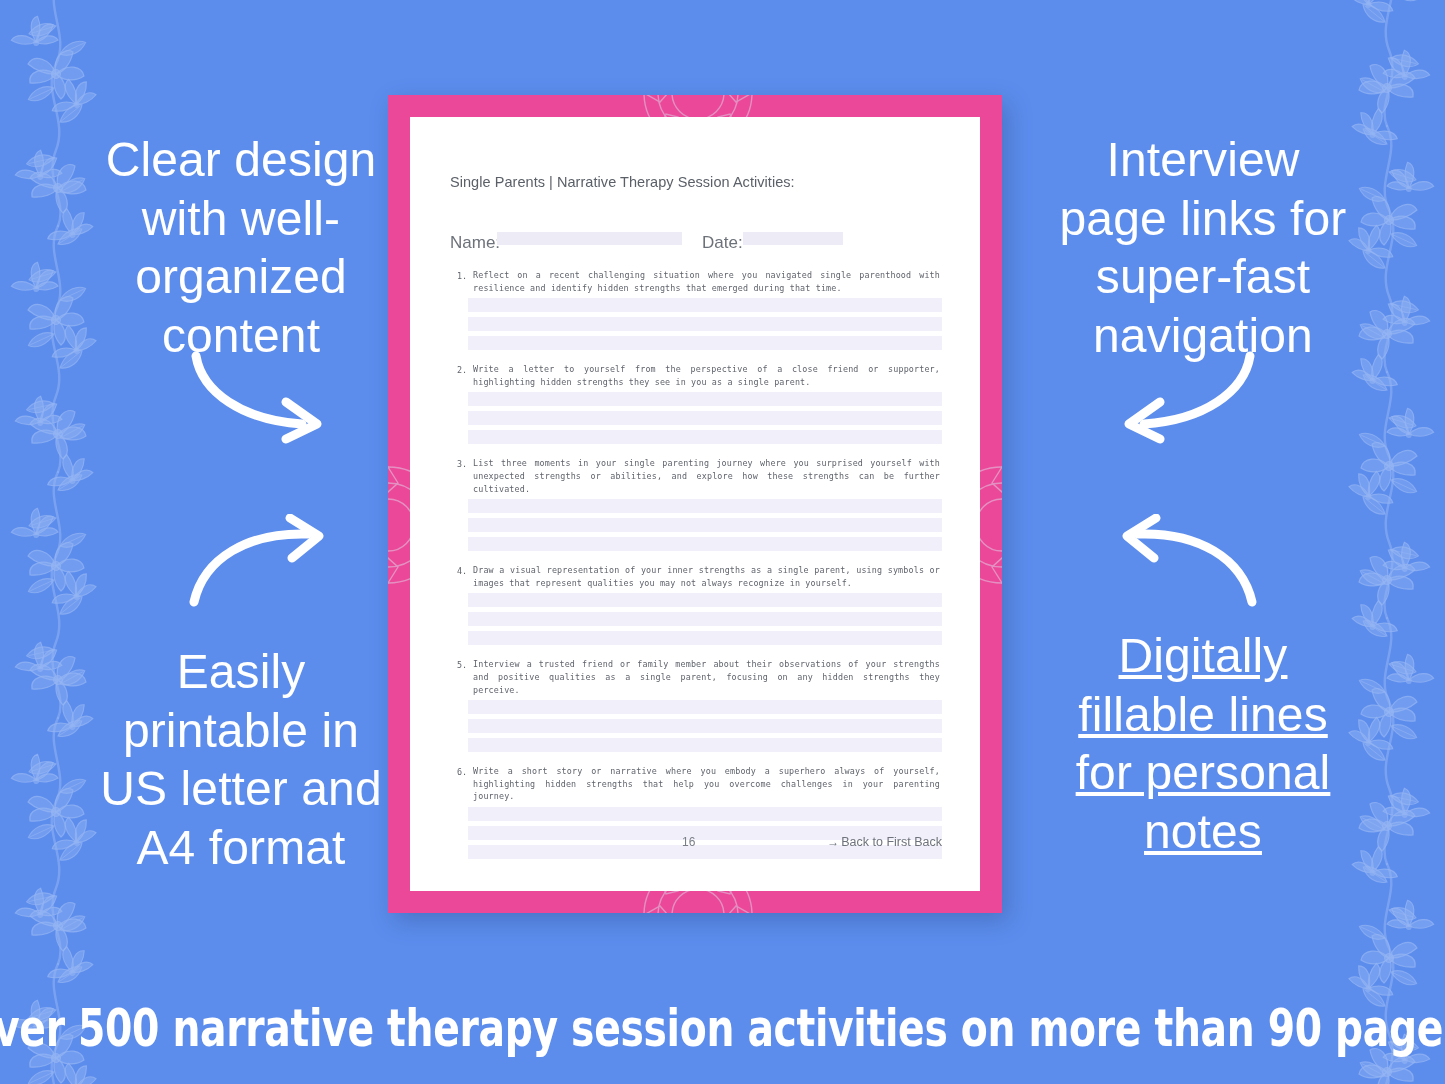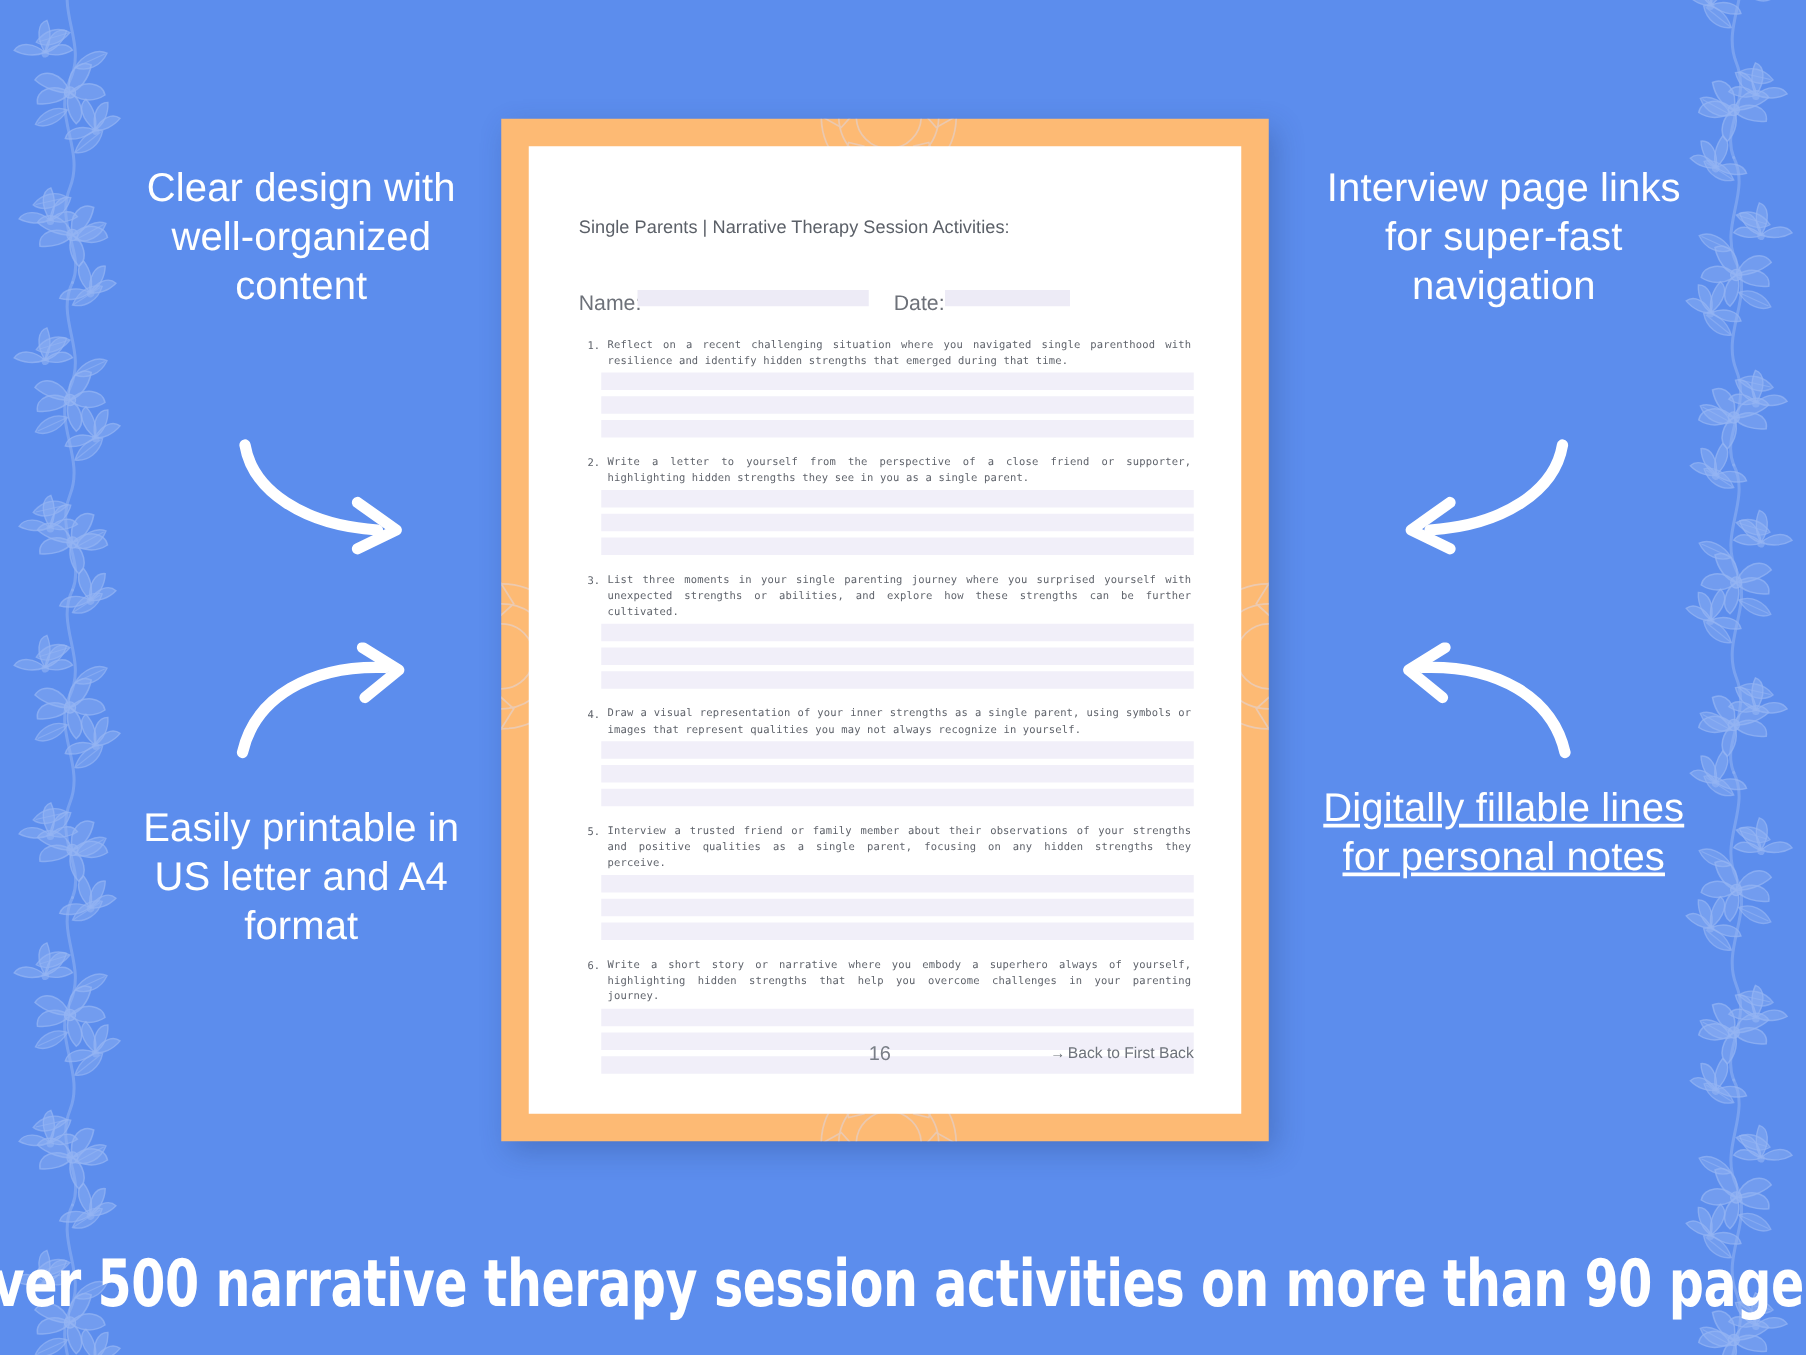--- a/index.html
+++ b/index.html
@@ -26,21 +26,21 @@
   }
   .floral.left  { left: 0; }
   .floral.right { right: 0; transform: scaleX(-1); }
 
   
   .caption {
     position: absolute;
     color: #ffffff;
     font-family: "Liberation Sans", sans-serif;
     font-weight: 300;
-    font-size: 32px;
+    font-size: 48px;
     line-height: 1.22;
     text-align: center;
     letter-spacing: 0.1px;
   }
   .cap-tl { left: 96px;  top: 131px; width: 290px; }
   .cap-bl { left: 96px;  top: 627px; width: 290px; margin-top: 16px; }
   .cap-tr { left: 1058px; top: 131px; width: 290px; }
   .cap-br { left: 1058px; top: 627px; width: 290px; text-decoration: underline; }
 
   
@@ -49,25 +49,25 @@
     pointer-events: none;
   }
   .arr-tl { left: 186px;  top: 344px; }
   .arr-bl { left: 186px;  top: 514px; }
   .arr-tr { left: 1100px; top: 344px; transform: scaleX(-1); }
   .arr-br { left: 1100px; top: 514px; transform: scaleX(-1); }
 
   
   #document-frame {
     position: absolute;
-    left: 401px;
+    left: 388px;
     top: 95px;
     width: 614px;
     height: 818px;
-    background: #fdba74;
+    background: #ec4899;
     box-shadow: 6px 8px 22px rgba(30, 55, 110, 0.30);
     overflow: hidden;
   }
   .mandala {
     position: absolute;
     opacity: 0.5;
     pointer-events: none;
   }
   .mandala.m-top    { left: 180px;  top: -62px; }
   .mandala.m-left   { left: -66px;  top: 330px; }
@@ -177,21 +177,21 @@
     bottom: 38px;
     left: 40px;
     width: 492px;
     height: 18px;
   }
   #page-number {
     position: absolute;
     left: 232px;
     top: 0;
     color: #7a7f87;
-    font-size: 16px;
+    font-size: 12px;
   }
   #back-link {
     position: absolute;
     right: 0;
     top: 0;
     color: #6e737b;
     font-size: 12.5px;
     white-space: nowrap;
     cursor: pointer;
   }

